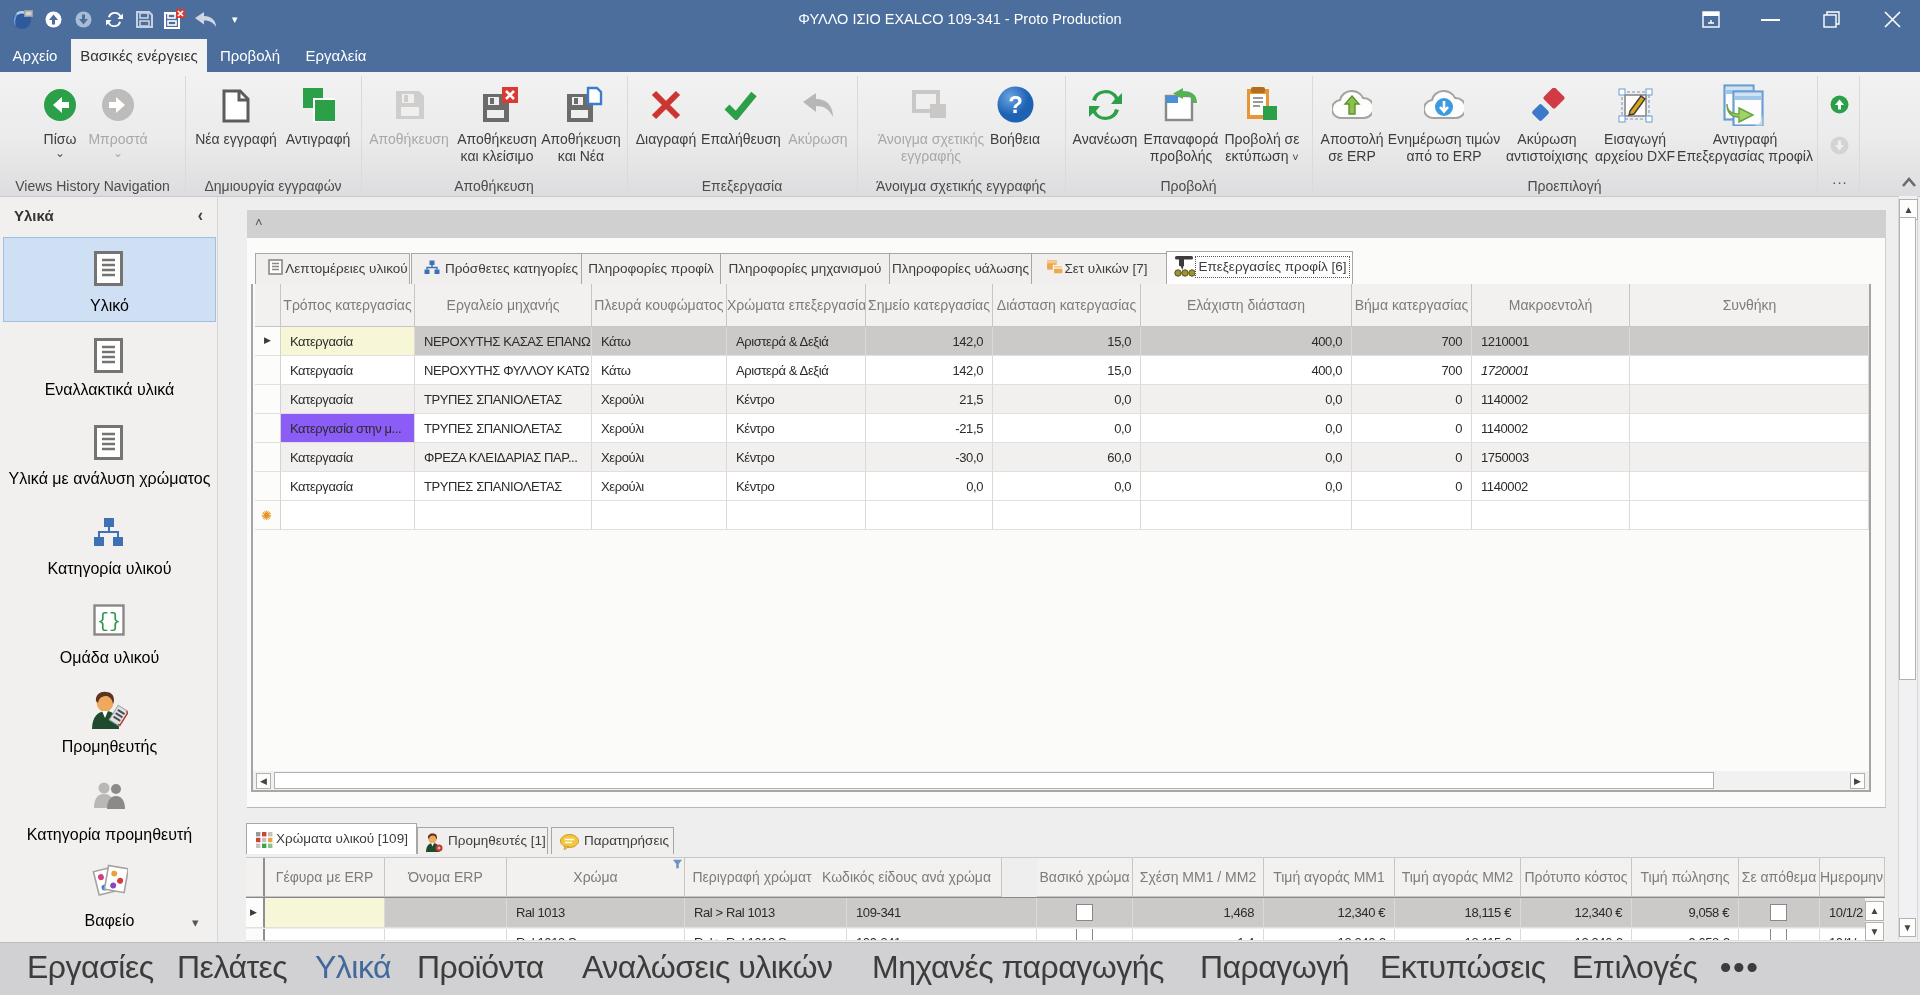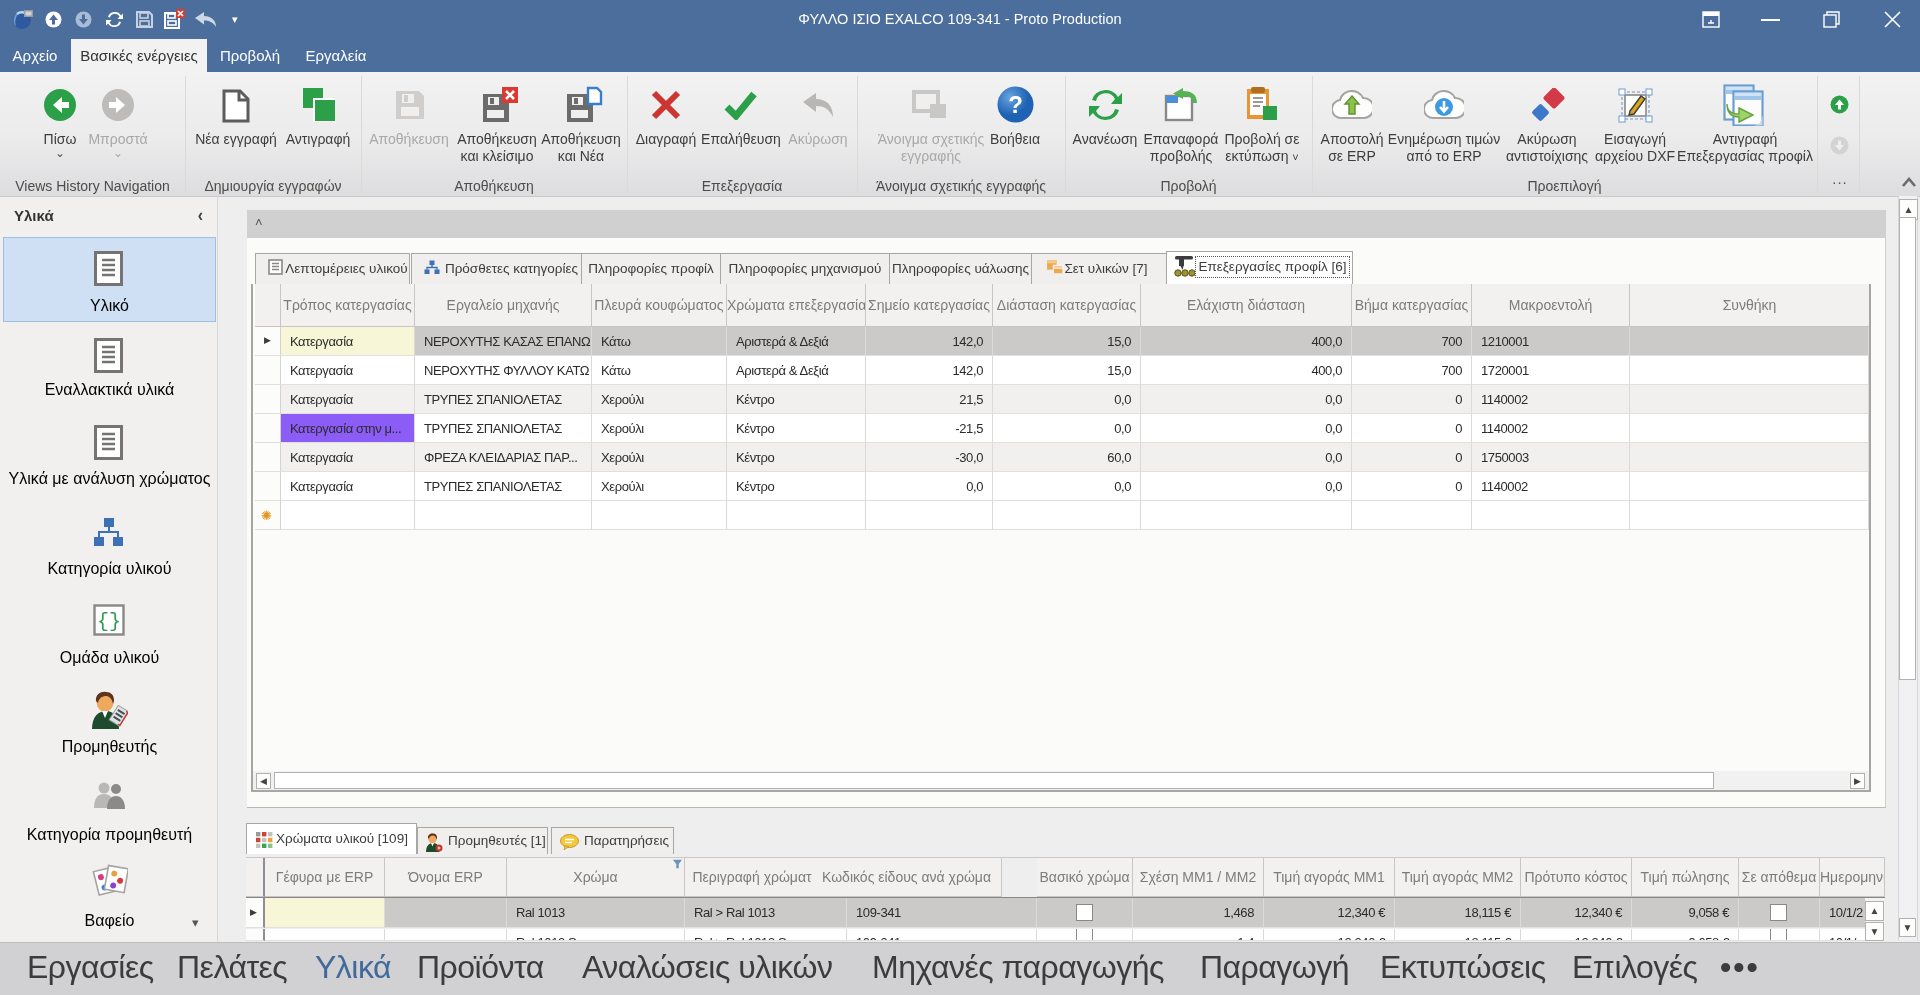--- a/index.html
+++ b/index.html
@@ -402,21 +402,21 @@
 <div class="cell " style="left:1630px;top:327px;width:239px;height:29px;line-height:29px;background:#cbcac9;border-right:1px solid #dcdad8;border-bottom:1px solid #e2e0de;padding-left:9px;"></div>
 <div class="cell" style="left:255px;top:356px;width:26px;height:29px;background:#fcfcfb;border-right:1px solid #d5d3d1;border-bottom:1px solid #e2e0de;"></div>
 <div class="cell " style="left:281px;top:356px;width:134px;height:29px;line-height:29px;background:#fff;border-right:1px solid #dcdad8;border-bottom:1px solid #e2e0de;padding-left:9px;">Κατεργασία</div>
 <div class="cell " style="left:415px;top:356px;width:177px;height:29px;line-height:29px;background:#fff;border-right:1px solid #dcdad8;border-bottom:1px solid #e2e0de;padding-left:9px;">ΝΕΡΟΧΥΤΗΣ ΦΥΛΛΟΥ ΚΑΤΩ</div>
 <div class="cell " style="left:592px;top:356px;width:135px;height:29px;line-height:29px;background:#fff;border-right:1px solid #dcdad8;border-bottom:1px solid #e2e0de;padding-left:9px;">Κάτω</div>
 <div class="cell " style="left:727px;top:356px;width:139px;height:29px;line-height:29px;background:#fff;border-right:1px solid #dcdad8;border-bottom:1px solid #e2e0de;padding-left:9px;">Αριστερά &amp; Δεξιά</div>
 <div class="cell num" style="left:866px;top:356px;width:127px;height:29px;line-height:29px;background:#fff;border-right:1px solid #dcdad8;border-bottom:1px solid #e2e0de;padding-right:9px;">142,0</div>
 <div class="cell num" style="left:993px;top:356px;width:148px;height:29px;line-height:29px;background:#fff;border-right:1px solid #dcdad8;border-bottom:1px solid #e2e0de;padding-right:9px;">15,0</div>
 <div class="cell num" style="left:1141px;top:356px;width:211px;height:29px;line-height:29px;background:#fff;border-right:1px solid #dcdad8;border-bottom:1px solid #e2e0de;padding-right:9px;">400,0</div>
 <div class="cell num" style="left:1352px;top:356px;width:120px;height:29px;line-height:29px;background:#fff;border-right:1px solid #dcdad8;border-bottom:1px solid #e2e0de;padding-right:9px;">700</div>
-<div class="cell " style="left:1472px;top:356px;width:158px;height:29px;line-height:29px;background:#fff;border-right:1px solid #dcdad8;border-bottom:1px solid #e2e0de;padding-left:9px;">1720001</div>
+<div class="cell " style="left:1472px;top:356px;width:158px;height:29px;line-height:29px;background:#fff;border-right:1px solid #dcdad8;border-bottom:1px solid #e2e0de;padding-left:9px;font-style:italic;">1720001</div>
 <div class="cell " style="left:1630px;top:356px;width:239px;height:29px;line-height:29px;background:#fff;border-right:1px solid #dcdad8;border-bottom:1px solid #e2e0de;padding-left:9px;"></div>
 <div class="cell" style="left:255px;top:385px;width:26px;height:29px;background:#fcfcfb;border-right:1px solid #d5d3d1;border-bottom:1px solid #e2e0de;"></div>
 <div class="cell " style="left:281px;top:385px;width:134px;height:29px;line-height:29px;background:#f1f0ef;border-right:1px solid #dcdad8;border-bottom:1px solid #e2e0de;padding-left:9px;">Κατεργασία</div>
 <div class="cell " style="left:415px;top:385px;width:177px;height:29px;line-height:29px;background:#f1f0ef;border-right:1px solid #dcdad8;border-bottom:1px solid #e2e0de;padding-left:9px;">ΤΡΥΠΕΣ ΣΠΑΝΙΟΛΕΤΑΣ</div>
 <div class="cell " style="left:592px;top:385px;width:135px;height:29px;line-height:29px;background:#f1f0ef;border-right:1px solid #dcdad8;border-bottom:1px solid #e2e0de;padding-left:9px;">Χερούλι</div>
 <div class="cell " style="left:727px;top:385px;width:139px;height:29px;line-height:29px;background:#f1f0ef;border-right:1px solid #dcdad8;border-bottom:1px solid #e2e0de;padding-left:9px;">Κέντρο</div>
 <div class="cell num" style="left:866px;top:385px;width:127px;height:29px;line-height:29px;background:#f1f0ef;border-right:1px solid #dcdad8;border-bottom:1px solid #e2e0de;padding-right:9px;">21,5</div>
 <div class="cell num" style="left:993px;top:385px;width:148px;height:29px;line-height:29px;background:#f1f0ef;border-right:1px solid #dcdad8;border-bottom:1px solid #e2e0de;padding-right:9px;">0,0</div>
 <div class="cell num" style="left:1141px;top:385px;width:211px;height:29px;line-height:29px;background:#f1f0ef;border-right:1px solid #dcdad8;border-bottom:1px solid #e2e0de;padding-right:9px;">0,0</div>
 <div class="cell num" style="left:1352px;top:385px;width:120px;height:29px;line-height:29px;background:#f1f0ef;border-right:1px solid #dcdad8;border-bottom:1px solid #e2e0de;padding-right:9px;">0</div>

